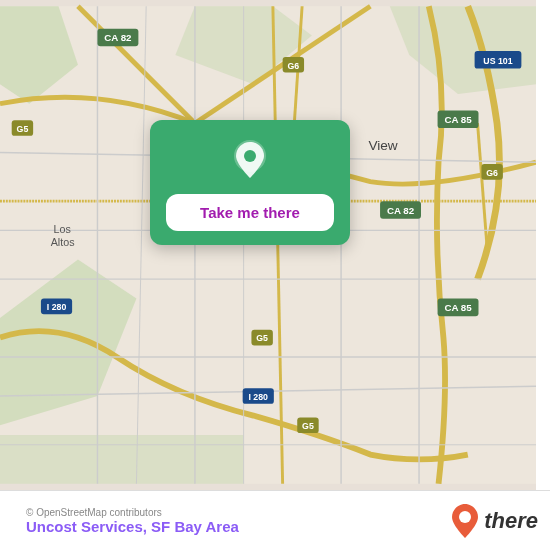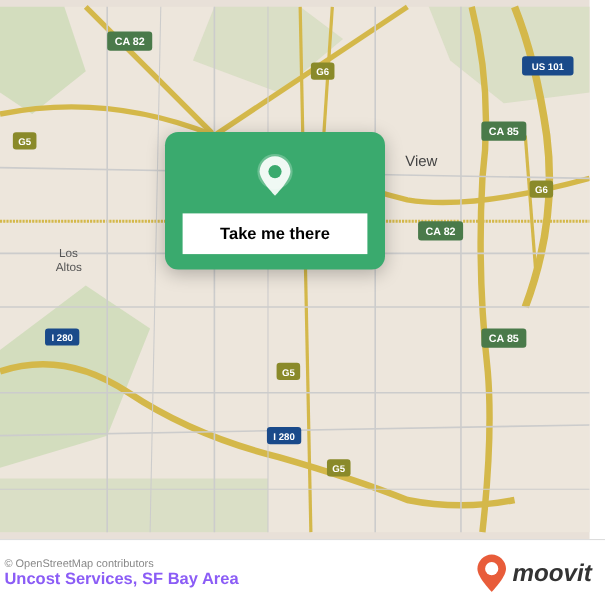--- a/index.html
+++ b/index.html
@@ -43,41 +43,41 @@
     }
 
     #pin-icon {
       width: 44px;
       height: 44px;
       margin-bottom: 12px;
     }
 
     #take-me-there-btn {
       background: #fff;
-      color: #000000;
+      color: #a21caf;
       border: none;
-      border-radius: 0;
+      border-radius: 12px;
       padding: 10px 26px;
       font-size: 15px;
       font-weight: 600;
       cursor: pointer;
       width: 100%;
       text-align: center;
     }
 
     
     #bottom-bar {
       width: 550px;
       height: 60px;
       background: #fff;
       border-top: 1px solid #ddd;
       display: flex;
       align-items: center;
       justify-content: space-between;
-      padding: 0 12px 0 4px;
+      padding: 0 12px 0 26px;
     }
 
     #bottom-left {
       display: flex;
       flex-direction: column;
     }
 
     #attribution {
       font-size: 10px;
       color: #888;
@@ -205,15 +205,15 @@
 <div id="bottom-bar">
   <div id="bottom-left">
     <span id="attribution">© OpenStreetMap contributors</span>
     <span id="place-name">Uncost Services, SF Bay Area</span>
   </div>
   <div id="moovit-logo">
     <svg id="moovit-pin" viewBox="0 0 28 36">
       <path d="M14 1 C7 1 1 7 1 14 C1 22 14 35 14 35 C14 35 27 22 27 14 C27 7 21 1 14 1 Z" fill="#e85c3a"></path>
       <circle cx="14" cy="14" r="6" fill="white"></circle>
     </svg>
-    <span id="moovit-text">moovit</span>
+    <span id="moovit-text">there</span>
   </div>
 </div>
 
 </body></html>

